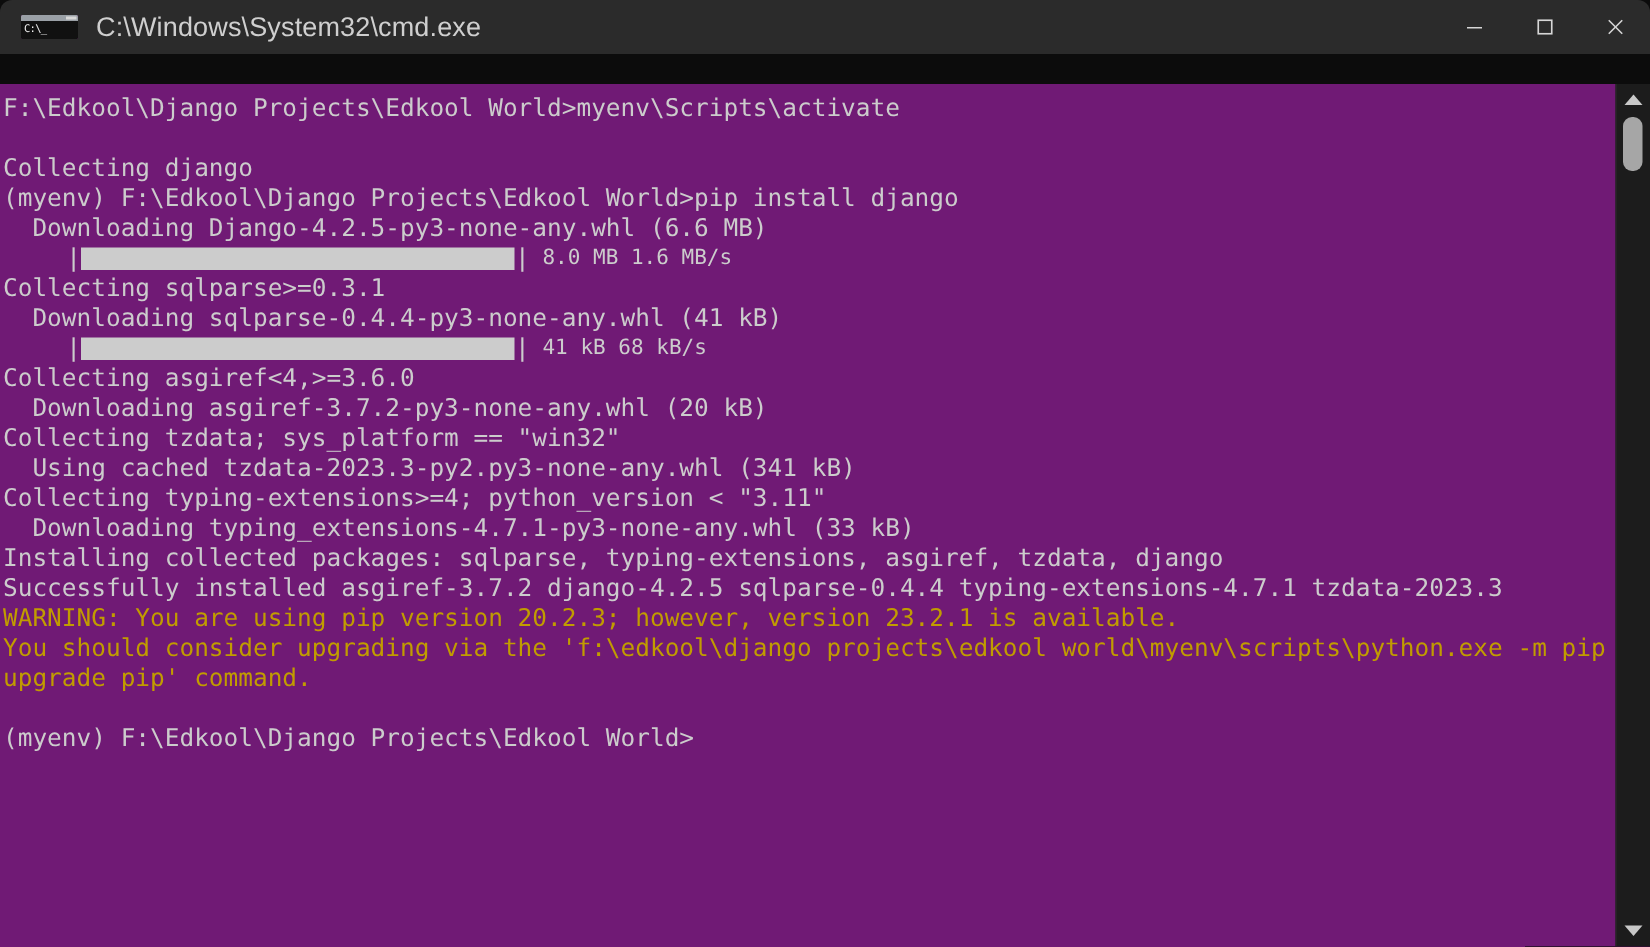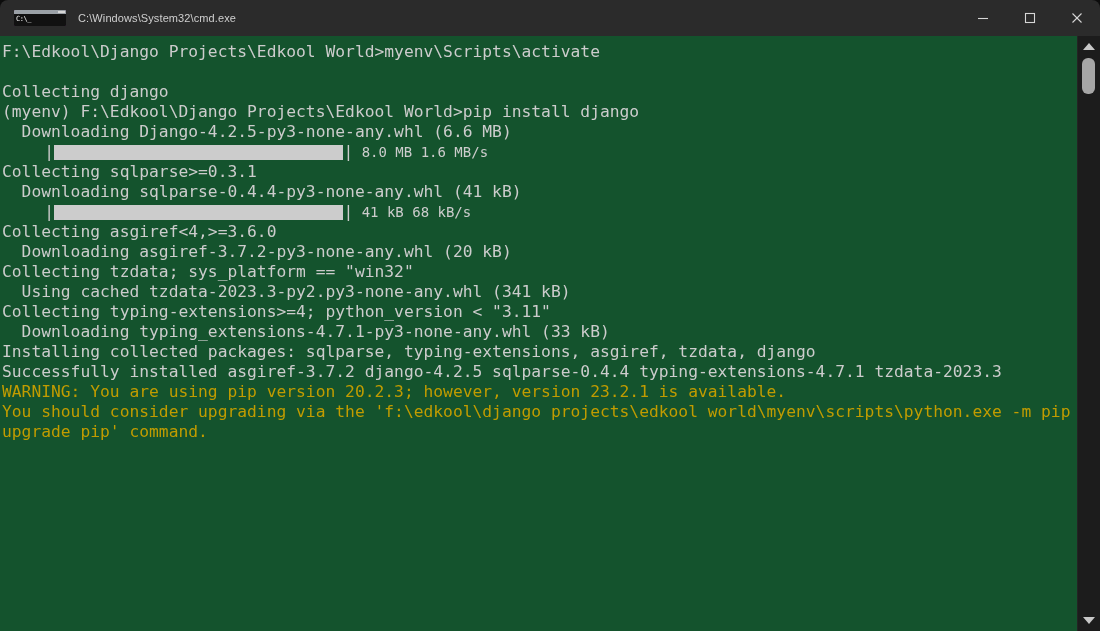--- a/index.html
+++ b/index.html
@@ -36,28 +36,27 @@
     overflow: hidden;
   }
   .titlebar-left {
     display: flex;
     align-items: center;
     padding-left: 14px;
     flex: 1;
     min-width: 0;
   }
   .app-icon {
-    width: 16px;
+    width: 38px;
     height: 16px;
     position: relative;
     flex: 0 0 auto;
     background: #701a75;
     border-radius: 1px;
     overflow: hidden;
-    padding-left: 36px;
   }
   .app-icon .strip {
     position: absolute;
     left: 0; top: 0; right: 0;
     height: 4px;
     background: #9aa0a6;
   }
   .app-icon .strip:after {
     content: "";
     position: absolute;
@@ -77,21 +76,21 @@
     font-size: 7px;
     line-height: 7px;
     color: #f2f2f2;
     letter-spacing: -0.5px;
     white-space: nowrap;
   }
   .title-text {
     margin-left: 12px;
     color: #cfcfcf;
     font-family: "Liberation Sans", sans-serif;
-    font-size: 11px;
+    font-size: 18px;
     letter-spacing: 0.1px;
     white-space: nowrap;
     overflow: hidden;
     text-overflow: ellipsis;
   }
   .winctrls {
     display: flex;
     height: 36px;
     flex: 0 0 auto;
   }
@@ -102,23 +101,24 @@
     align-items: center;
     justify-content: center;
   }
   .winbtn svg { display: block; }
   .winbtn .st { stroke: #d6d6d6; stroke-width: 1.1; fill: none; }
 
   
   .term-wrap {
     position: relative;
     flex: 1;
-    background: #14532d;
-    display: flex;
-    overflow: hidden;
+    background: #701a75;
+    display: flex;
+    overflow: hidden;
+    margin-top: 20px;
   }
   .console {
     flex: 1;
     padding: 6px 0 0 2px;
     overflow: hidden;
   }
   .line {
     font-family: "DejaVu Sans Mono", monospace;
     font-size: 16.3px;
     line-height: 20px;
@@ -246,20 +246,21 @@
         <div class="line">Collecting tzdata; sys_platform == "win32"</div>
         <div class="line">  Using cached tzdata-2023.3-py2.py3-none-any.whl (341 kB)</div>
         <div class="line">Collecting typing-extensions&gt;=4; python_version &lt; "3.11"</div>
         <div class="line">  Downloading typing_extensions-4.7.1-py3-none-any.whl (33 kB)</div>
         <div class="line">Installing collected packages: sqlparse, typing-extensions, asgiref, tzdata, django</div>
         <div class="line">Successfully installed asgiref-3.7.2 django-4.2.5 sqlparse-0.4.4 typing-extensions-4.7.1 tzdata-2023.3</div>
         <div class="line warn">WARNING: You are using pip version 20.2.3; however, version 23.2.1 is available.</div>
         <div class="line warn">You should consider upgrading via the 'f:\edkool\django projects\edkool world\myenv\scripts\python.exe -m pip install --</div>
         <div class="line warn">upgrade pip' command.</div>
         <div class="line">&nbsp;</div>
+        <div class="line">(myenv) F:\Edkool\Django Projects\Edkool World&gt;</div>
       </div>
 
     <div class="scrollbar">
       <div class="sb-arrow up">
         <span class="tri up"></span>
       </div>
       <div class="sb-thumb" id="sb-thumb" style="top: 22px; height: 36px;"></div>
       <div class="sb-arrow down">
         <span class="tri down"></span>
       </div>

